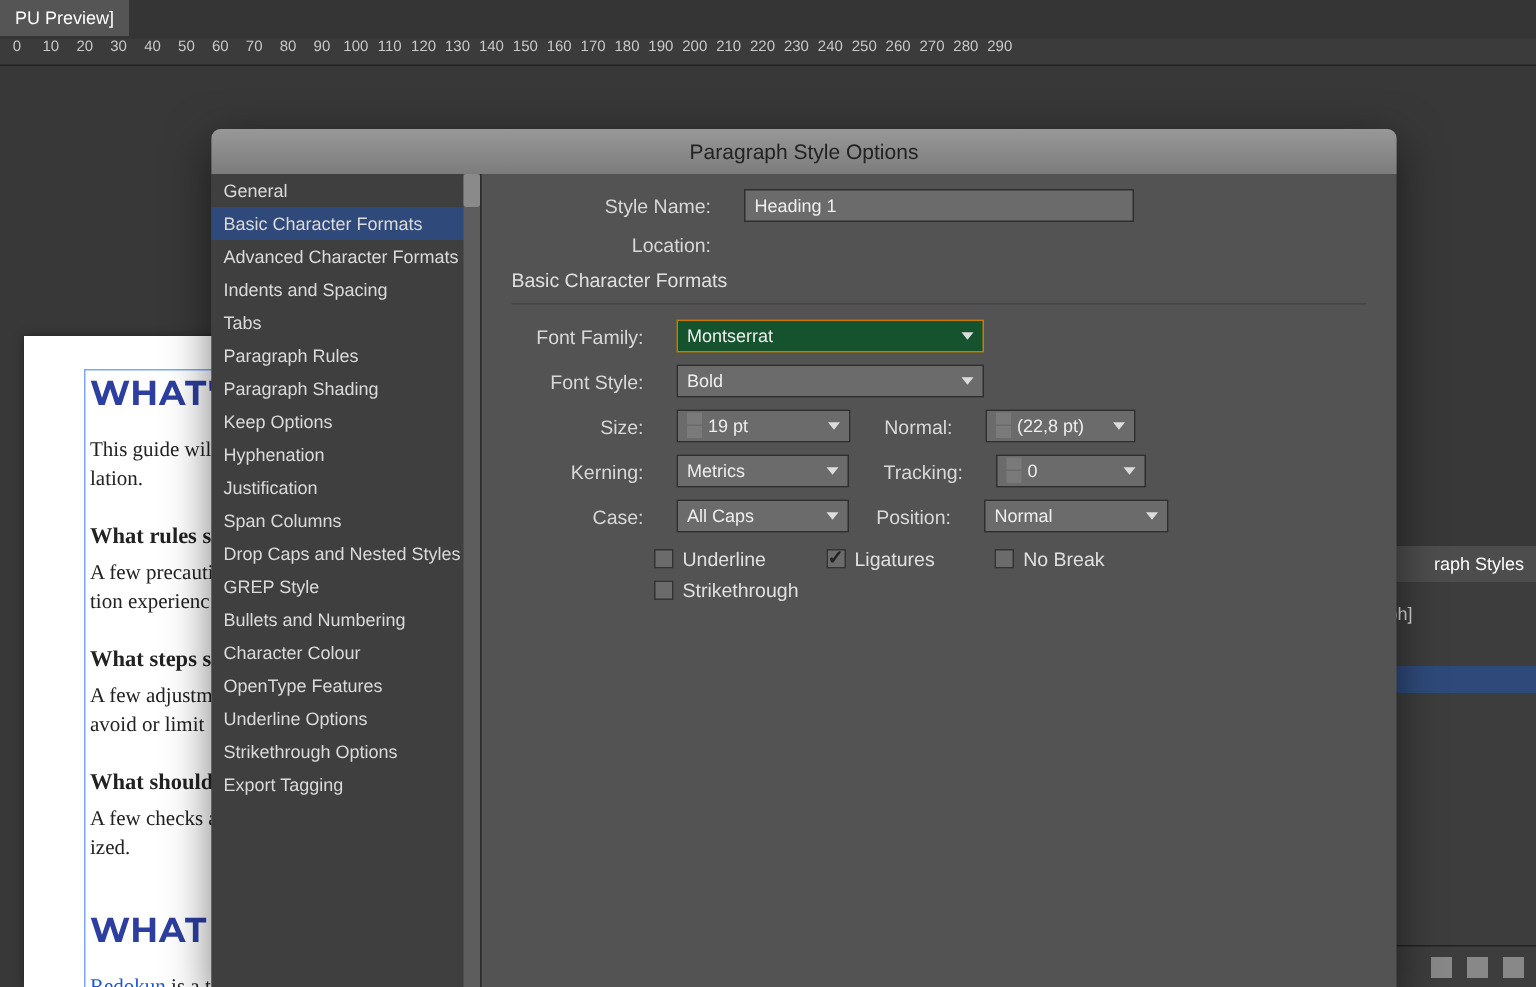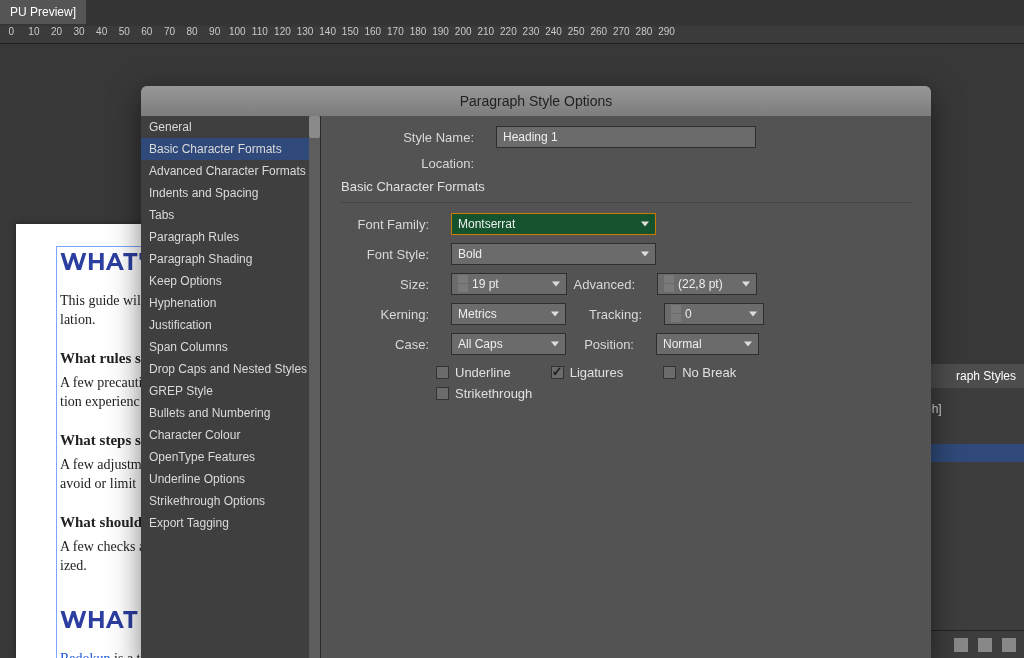--- a/index.html
+++ b/index.html
@@ -207,21 +207,21 @@
         <div class="row">
           <div class="lab">Size:</div>
           <div style="display:flex; align-items:center;">
             <div class="field dd" style="width:116px;">
               <span class="step-btns">
                   <span class="step"></span>
                   <span class="step"></span>
                 </span>
               <span>19 pt</span>
             </div>
-            <div class="lab" style="width:90px;">Advanced:</div>
+            <div class="lab" style="width:90px;">Normal:</div>
             <div class="field dd" style="width:100px;">
               <span class="step-btns">
                   <span class="step"></span>
                   <span class="step"></span>
                 </span>
               <span>(22,8 pt)</span>
             </div>
           </div>
         </div>
         <div class="row">
@@ -236,21 +236,21 @@
                 </span>
               <span>0</span>
             </div>
           </div>
         </div>
         <div class="row">
           <div class="lab">Case:</div>
           <div style="display:flex; align-items:center;">
             <div class="field dd" style="width:115px;">All Caps</div>
             <div class="lab" style="width:90px;">Position:</div>
-            <div class="field dd" style="width:103px;">Normal</div>
+            <div class="field dd" style="width:123px;">Normal</div>
           </div>
         </div>
 
         <div class="cbx-row">
           <div class="cbx-item">
             <span class="cbx"></span>
             <span>Underline</span>
           </div>
           <div class="cbx-item">
             <span class="cbx checked"></span>

